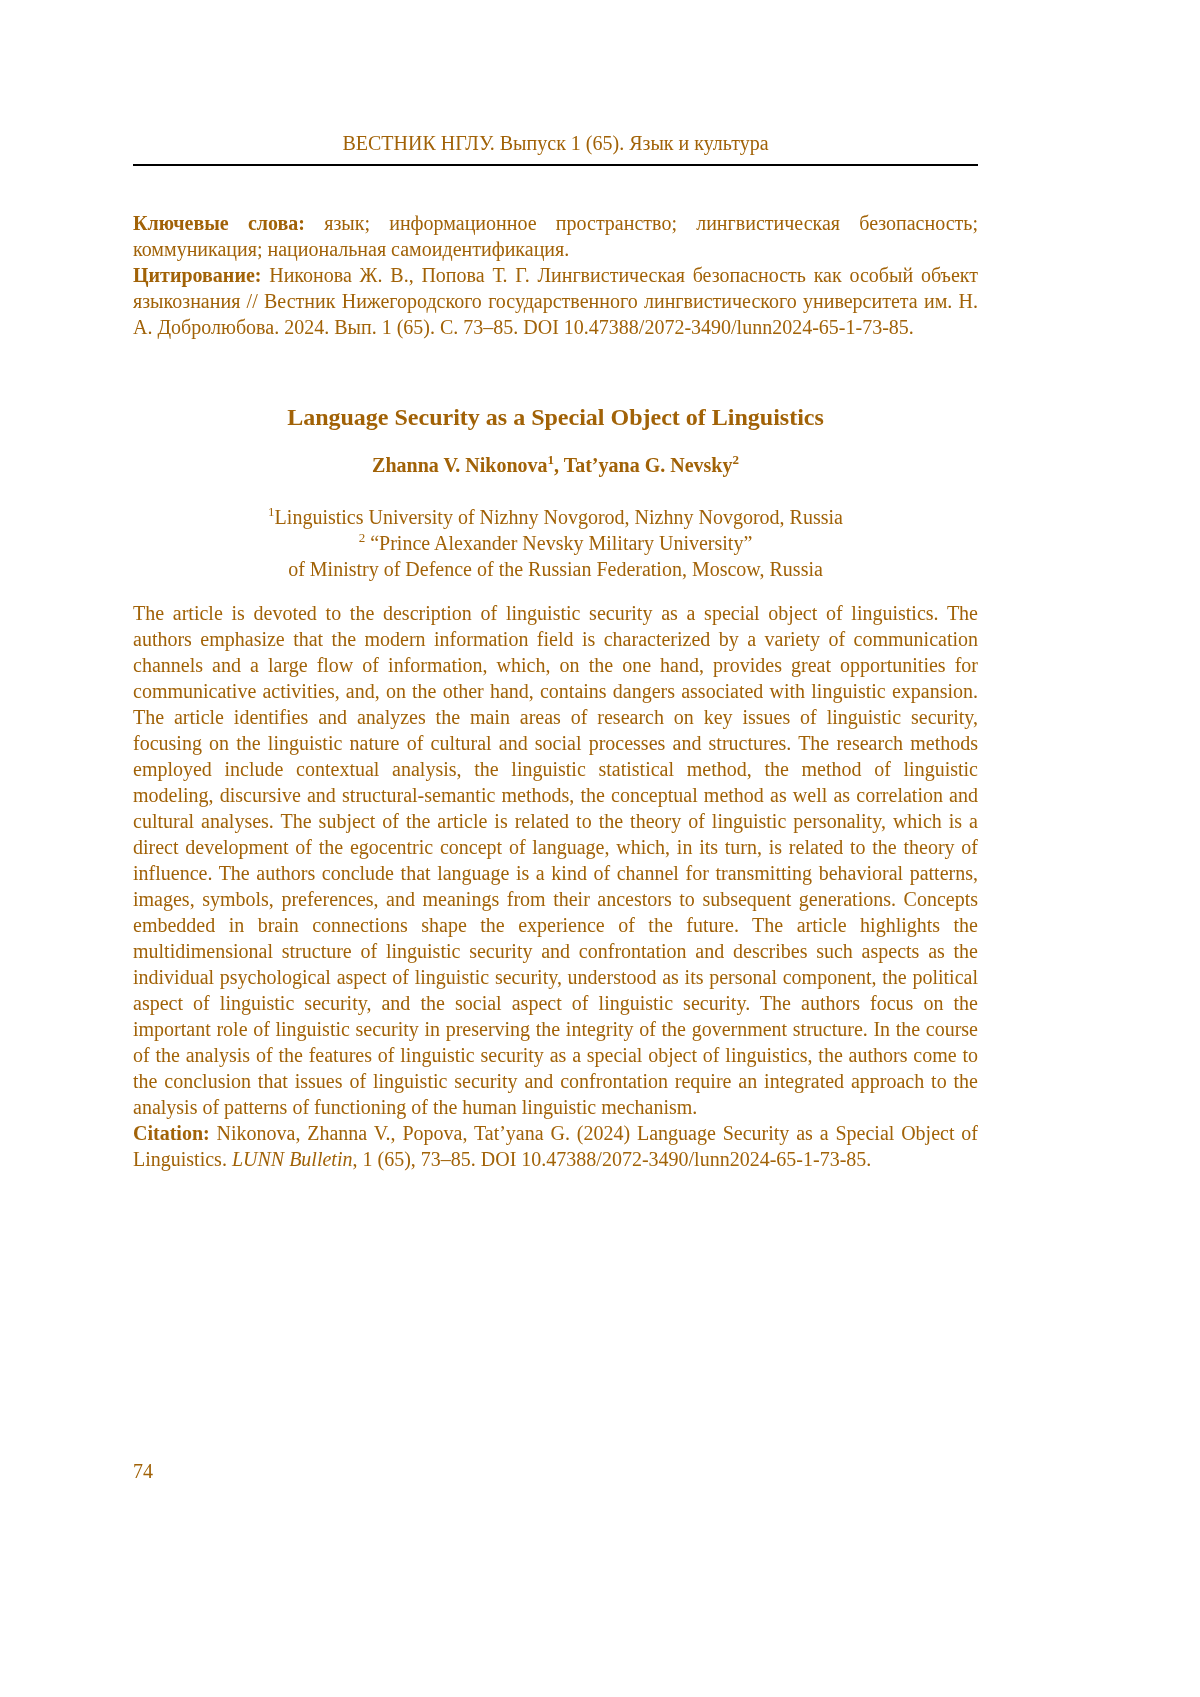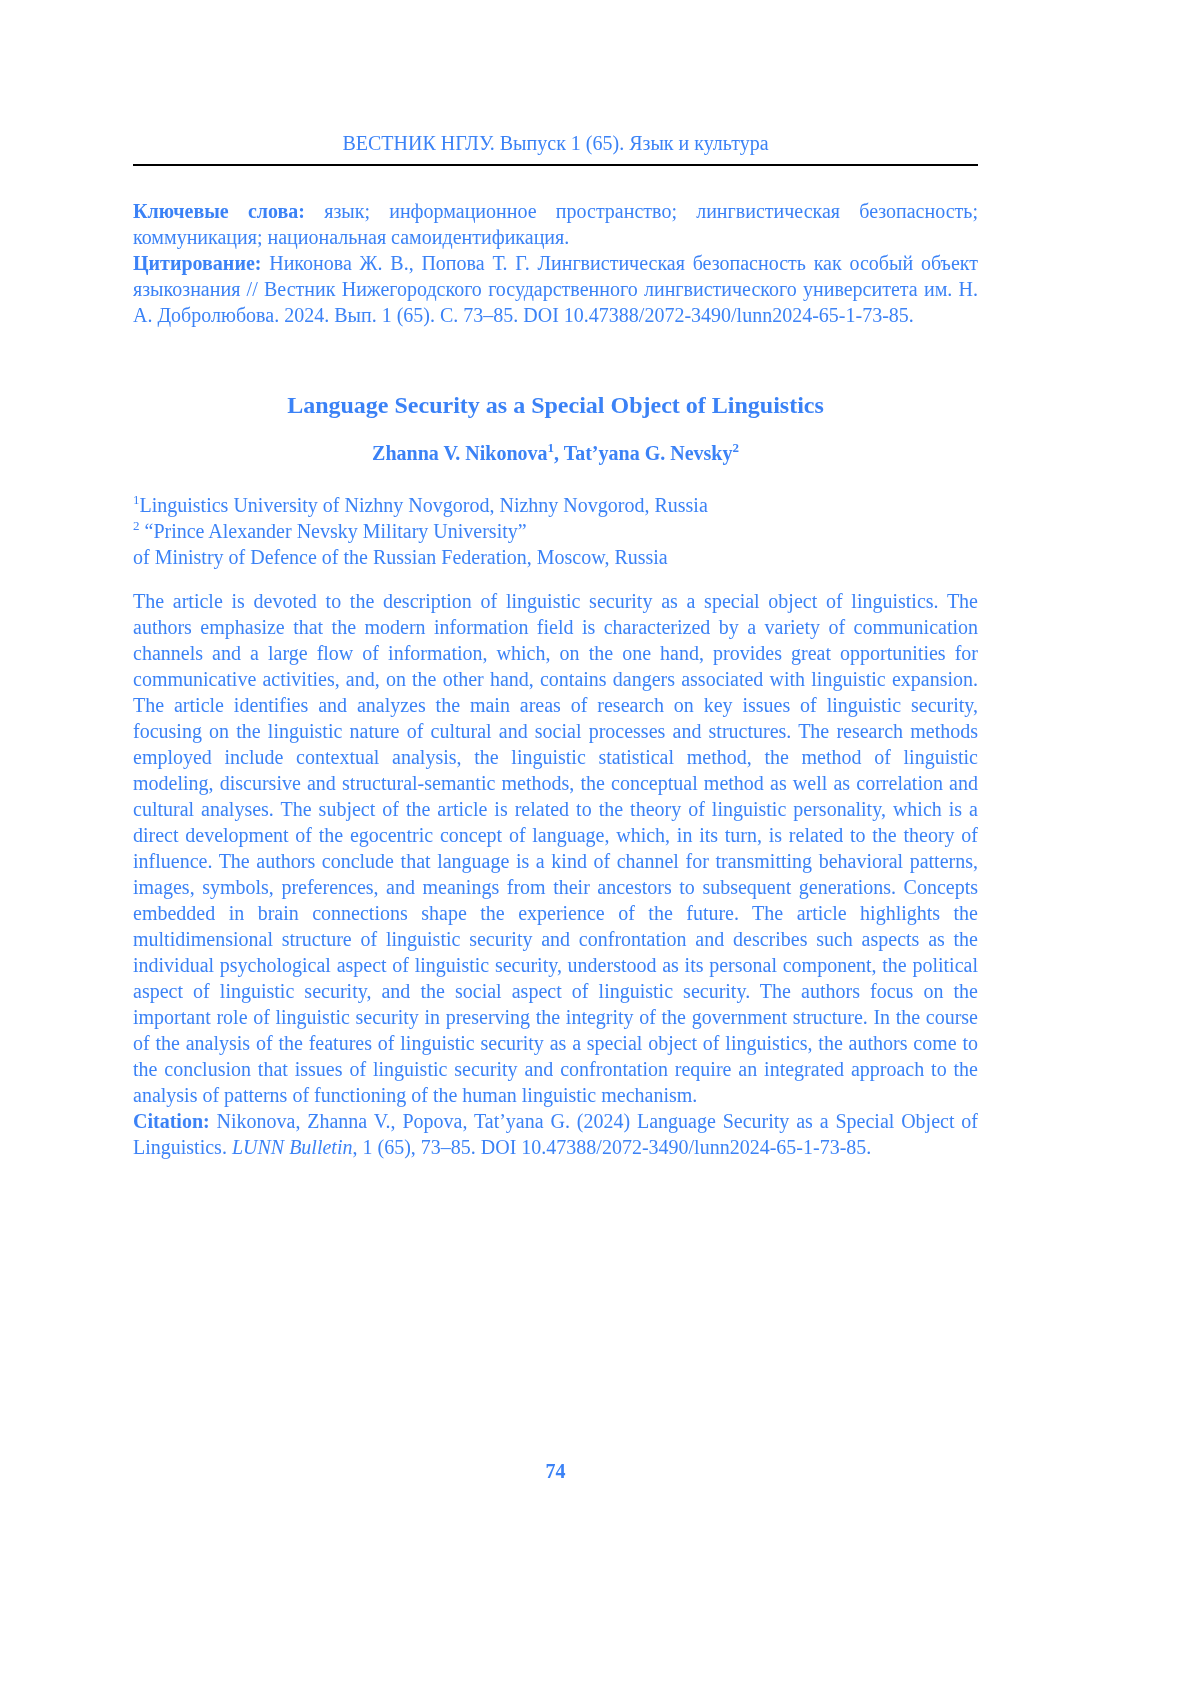--- a/index.html
+++ b/index.html
@@ -5,84 +5,82 @@
   html, body {
     margin: 0;
     padding: 0;
     background: #ffffff;
   }
   .page {
     position: relative;
     width: 1200px;
     height: 1697px;
     background: #ffffff;
-    color: #3b82f6;
+    color: #a16207;
     font-family: "Liberation Serif", serif;
     font-size: 20px;
     line-height: 26px;
   }
   .content {
     position: absolute;
     left: 133px;
     top: 0;
     width: 845px;
   }
   .running-head {
     padding-top: 130px;
     text-align: center;
   }
   .header-rule {
     border-bottom: 2px solid #000000;
     margin-top: 8px;
     height: 0;
   }
   .russian-block {
-    margin-top: 32px;
+    margin-top: 44px;
   }
   .para {
     margin: 0;
     text-align: justify;
   }
   .title {
     margin: 64px 0 0 0;
     font-size: 24px;
     line-height: 26px;
     font-weight: bold;
     text-align: center;
   }
   .authors {
     margin: 22px 0 0 0;
     font-weight: bold;
     text-align: center;
   }
   .affiliations {
     margin-top: 26px;
-    text-align: left;
+    text-align: center;
   }
   .affil {
     margin: 0;
   }
   .abstract-block {
     margin-top: 18px;
     font-family: Liberation Serif, serif;
   }
   sup {
     font-size: 13px;
     line-height: 0;
   }
   em {
     font-style: italic;
   }
   .page-number {
     position: absolute;
     left: 133px;
     top: 1458px;
     width: 845px;
-    text-align: center;
-    font-weight: bold;
   }
 </style>
 </head>
 <body>
 
 <div class="page">
   <div class="content">
 
     <div>
       <div class="running-head">ВЕСТНИК НГЛУ. Выпуск 1 (65). Язык и культура</div>

